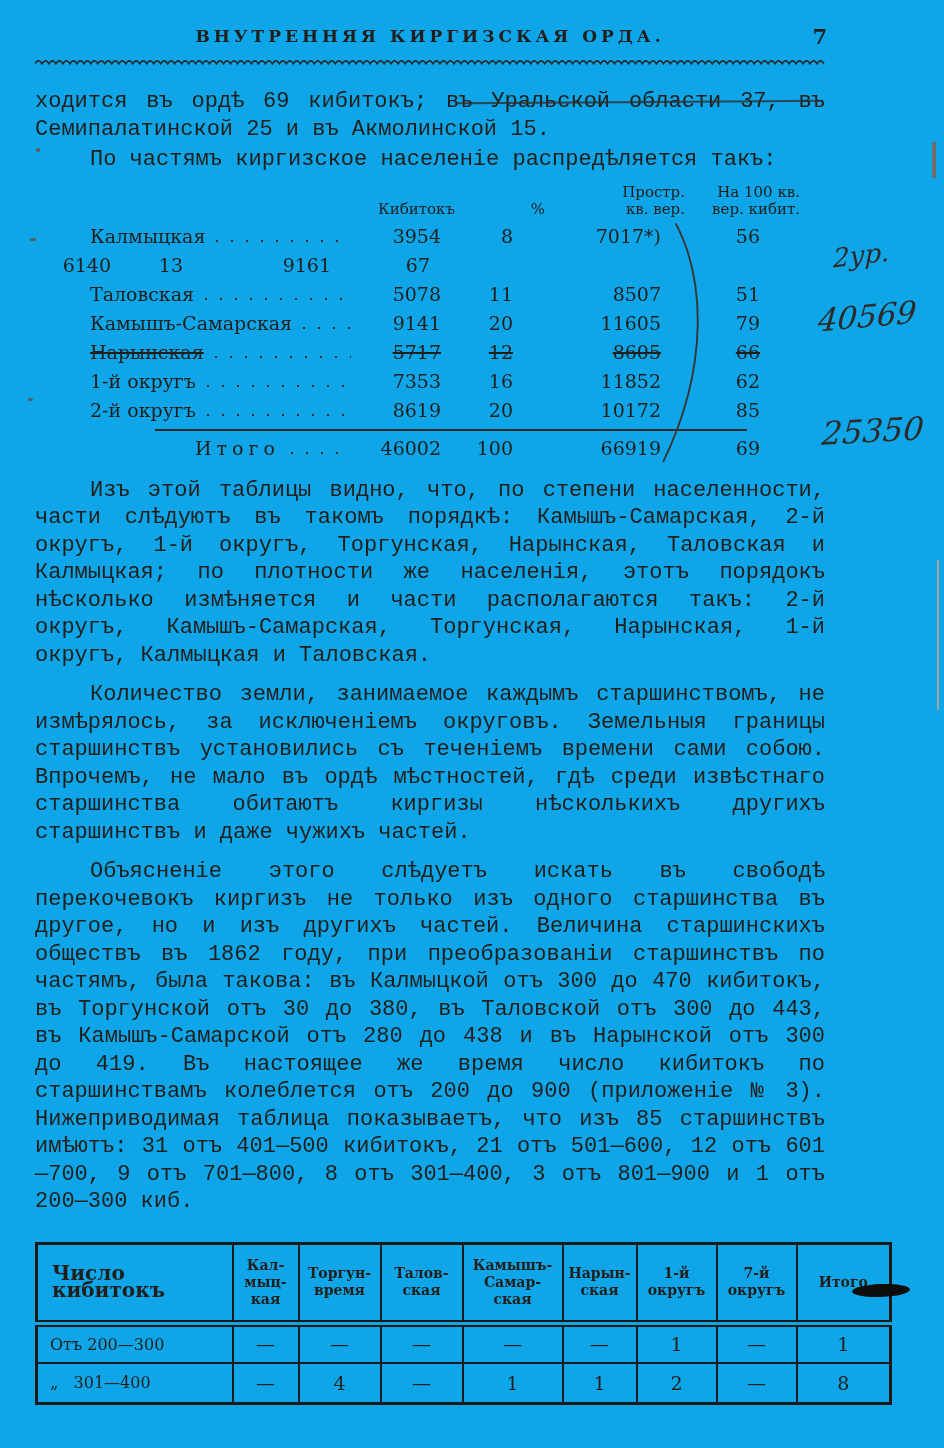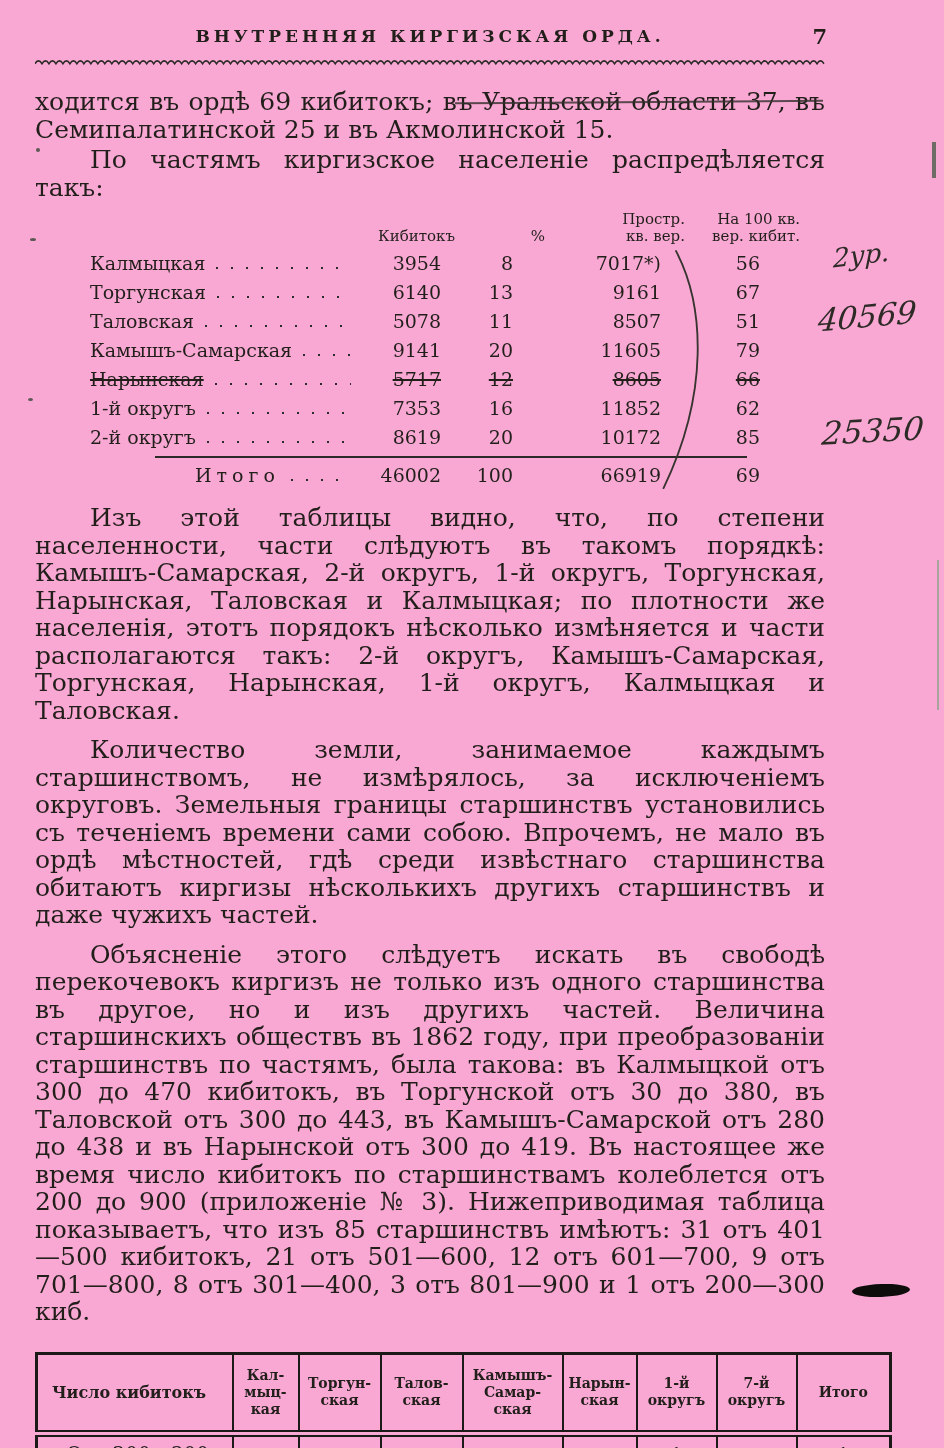--- a/index.html
+++ b/index.html
@@ -1,32 +1,32 @@
 <!DOCTYPE html>
 <html><head>
 <meta charset="utf-8">
 <style>
   * { margin:0; padding:0; box-sizing:border-box; }
   html,body { background:#e8e6e1; }
   .page {
     position:relative; width:944px; height:1448px; overflow:hidden;
-    background:#f9a8d4;
+    background:#0ea5e9;
     font-family:"DejaVu Serif","Liberation Serif",serif;
     color:#221f1b;
   }
   .content { position:absolute; left:35px; top:26px; width:790px; }
 
   
   .header-row { position:relative; height:26px; }
   .header-title { text-align:center; font-weight:bold; font-size:17px; letter-spacing:4px; }
   .page-num { position:absolute; right:-2px; top:-2px; font-size:21px; font-weight:bold; }
   .wavy { display:block; width:100%; height:9px; margin-top:5px; }
 
   
-  .para { font-size:25px; line-height:27.5px; text-align:justify; }
+  .para { font-size:22px; line-height:27.5px; text-align:justify;font-family:Liberation Mono, monospace; }
   .p1 { margin-top:22px; }
   .indent { text-indent:55px; }
   .p2 { margin-top:3px; }
   .p3 { margin-top:14px; }
   .p4 { margin-top:12px; }
   .p5 { margin-top:12px; }
 
   
   .t1wrap { position:relative; margin-top:10px; font-size:19px; }
   .t1-head { display:flex; align-items:flex-end; font-size:15px; line-height:17px; text-align:center; margin-bottom:4px; }
@@ -60,23 +60,23 @@
   .t2wrap { margin-top:26px; width:854px; }
   table.t2 { border-collapse:collapse; width:854px; table-layout:fixed; border:3px solid #1b1a18; }
   .t2 col.c0{width:196px}.t2 col.c1{width:66px}.t2 col.c2{width:82px}.t2 col.c3{width:82px}
   .t2 col.c4{width:100px}.t2 col.c5{width:74px}.t2 col.c6{width:80px}.t2 col.c7{width:80px}.t2 col.c8{width:94px}
   .t2 th, .t2 td { border:2.5px solid #1b1a18; }
   .t2 th {
     height:80px; font-size:14px; font-weight:bold; line-height:17px;
     text-align:center; vertical-align:middle; white-space:pre-line;
     border-bottom:7px double #1b1a18;
   }
-  .t2 th.first { font-size:16px; text-align:left; padding-left:14px; white-space:normal; }
+  .t2 th.first { font-size:20px; text-align:left; padding-left:14px; white-space:normal; }
   .t2 td { height:40px; font-size:19px; text-align:center; vertical-align:middle; }
-  .t2 td.rowlabel { text-align:left; padding-left:28px; font-size:20px; white-space:pre; }
+  .t2 td.rowlabel { text-align:left; padding-left:12px; font-size:16px; white-space:pre; }
 
   
   .footnote { margin-top:30px; font-size:16px; line-height:24px; text-align:justify; text-indent:55px; }
 
   
   .pencil-line { position:absolute; left:455px; top:101px; width:368px; height:2px;
                  background:rgba(50,48,44,.8); transform:rotate(-.4deg); }
   .edge-mark1 { position:absolute; right:8px; top:142px; width:4px; height:36px; background:#6f6c67; }
   .edge-mark2 { position:absolute; right:5px; top:560px; width:2px; height:150px; background:#a8a49d; }
   .blob { position:absolute; left:852px; top:1284px; width:58px; height:13px;
@@ -123,24 +123,20 @@
         <div class="c name">
             <span class="nm">Калмыцкая</span>
             <span class="leader"></span>
           </div>
         <div class="c kib num">3954</div>
         <div class="c pct num">8</div>
         <div class="c pr num">7017*)</div>
         <div class="c na num">56</div>
       </div>
       <div class="t1-row">
-        <div class="c name">
-            <span class="nm">Торгунская</span>
-            <span class="leader"></span>
-          </div>
         <div class="c kib num">6140</div>
         <div class="c pct num">13</div>
         <div class="c pr num">9161</div>
         <div class="c na num">67</div>
       </div>
       <div class="t1-row">
         <div class="c name">
             <span class="nm">Таловская</span>
             <span class="leader"></span>
           </div>
@@ -221,21 +217,21 @@
             <col class="c7">
             <col class="c8">
         </colgroup>
         <tbody>
           <tr>
             <th class="first">Число кибитокъ</th>
             <th>Кал-
 мыц-
 кая</th>
             <th>Торгун-
-ская</th>
+время</th>
             <th>Талов-
 ская</th>
             <th>Камышъ-
 Самар-
 ская</th>
             <th>Нарын-
 ская</th>
             <th>1-й
 округъ</th>
             <th>7-й

